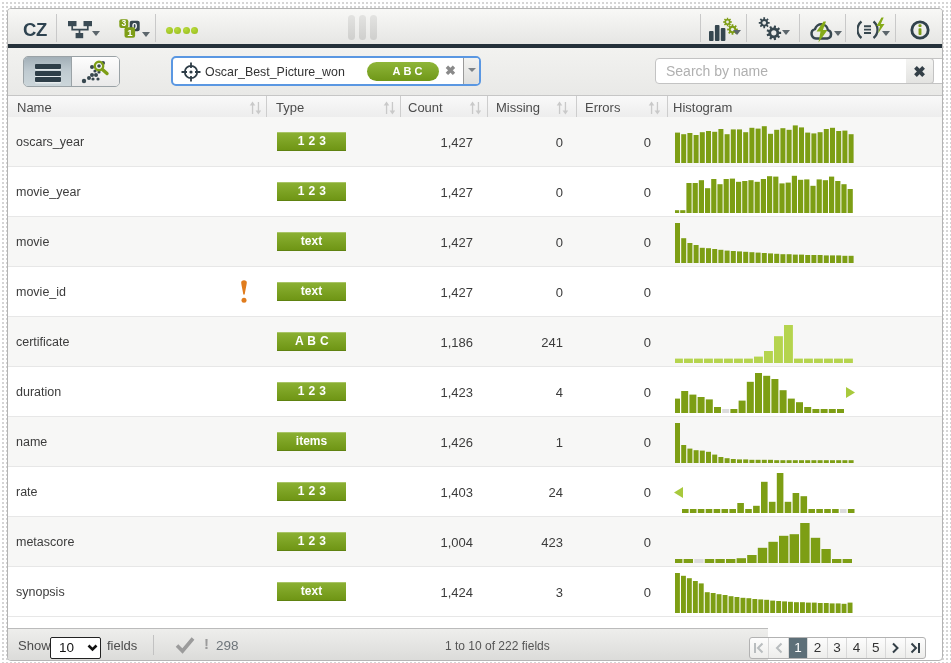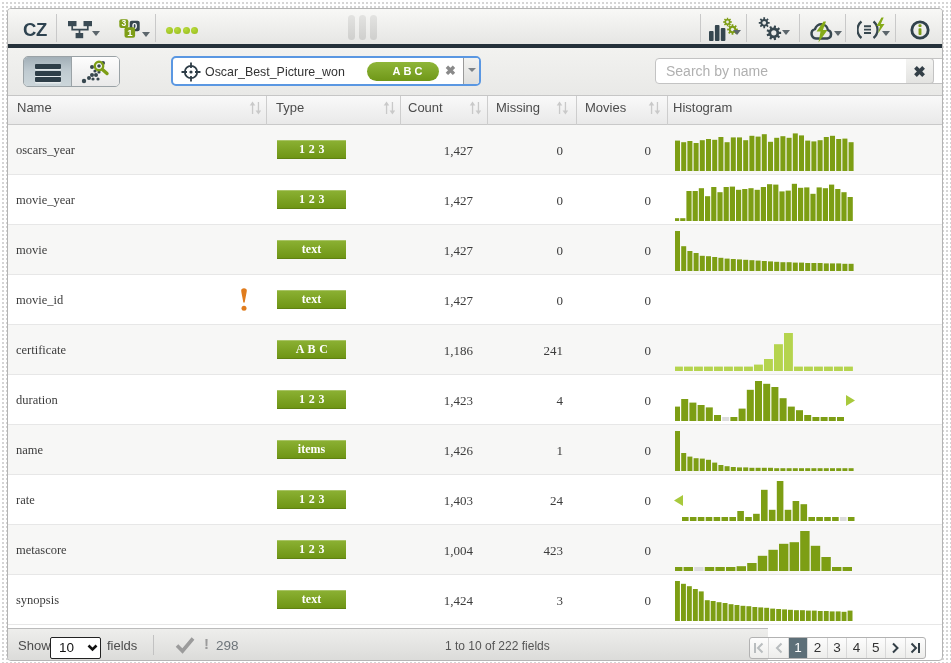--- a/index.html
+++ b/index.html
@@ -21,21 +21,21 @@
 .fdarea { position:absolute; left:290px; top:0; width:16px; height:26px; background:linear-gradient(#f2f2f0,#dfdfdd); border-left:1px solid #9a9a9a; border-radius:0 3px 3px 0; }
 .ftext { position:absolute; left:32px; top:7px; font-size:12.4px; color:#333; }
 .abcpill { position:absolute; left:194px; top:4px; width:72px; height:19px; border-radius:10px; background:linear-gradient(#8fb639,#6f9718); color:#fff; font-size:11px; font-weight:bold; letter-spacing:3px; text-align:center; line-height:19px; padding-left:12px; }
 .fx { position:absolute; left:272px; top:5px; color:#8a8a8a; font-size:13px; font-weight:bold; }
 .search { position:absolute; left:647px; top:10px; width:293px; height:26px; background:#fff; border:1px solid #c3c3c3; border-radius:4px 0 0 4px; color:#b0b0b0; font-size:14px; line-height:24px; padding-left:10px; }
 .sx { position:absolute; left:898px; top:10px; width:28px; height:26px; background:linear-gradient(#f4f4f2,#e3e3e1); border:1px solid #c3c3c3; border-left:none; border-radius:0 4px 4px 0; text-align:center; color:#333f47; font-size:15px; font-weight:bold; line-height:25px; }
 .thead { position:absolute; left:0; top:87px; width:934px; height:29px; background:linear-gradient(#f9f9f9,#e9e9e9); border-bottom:1px solid #c9c9c9; font-size:13px; color:#4c4c4c; }
 .th { position:absolute; top:4px; }
 .hsep { position:absolute; top:0; height:29px; width:1px; background:#cdcdcd; }
 .sort { position:absolute; }
-.rows { position:absolute; left:0; top:116px; width:934px; height:503px;font-family:Liberation Serif, serif; }
+.rows { position:absolute; left:0; top:108px; width:934px; height:503px; }
 .row { position:absolute; left:0; width:934px; height:50px; border-bottom:1px solid #e7e7e7; font-size:13px; color:#3c3c3c; }
 .row.odd { background:#f7f7f6; }
 .row.even { background:#fff; }
 .nm { position:absolute; left:8px; top:18px; font-size:12.5px; }
 .warn { position:absolute; left:232px; top:13px; }
 .pill { position:absolute; left:269px; top:15px; width:69px; height:19px; border-radius:0; background:linear-gradient(#8cb134,#6d9413); box-shadow:inset 0 -1px 0 rgba(0,0,0,0.12), inset 0 1px 0 rgba(255,255,255,0.25); color:#fff; font-size:12px; font-weight:bold; text-align:center; line-height:19px; }
 .cnt { position:absolute; left:385px; top:18px; width:80px; text-align:right; }
 .mis { position:absolute; left:475px; top:18px; width:80px; text-align:right; }
 .err { position:absolute; left:563px; top:18px; width:80px; text-align:right; }
 .hist { position:absolute; }
@@ -213,21 +213,21 @@
   <span class="th" style="left:488px">Missing</span>
       <svg class="sort" width="13" height="14" style="left:548px;top:5px">
         <g fill="#c9c9c9">
           <rect x="2.9" y="3.5" width="1.3" height="9.5"></rect>
           <polygon points="3.5,0.5 0.7,4.5 6.3,4.5"></polygon>
           <rect x="8.8" y="1" width="1.3" height="9.5"></rect>
           <polygon points="9.4,13.5 6.6,9.5 12.2,9.5"></polygon>
         </g>
       </svg>
   <span class="hsep" style="left:568px"></span>
-  <span class="th" style="left:577px">Movies</span>
+  <span class="th" style="left:577px">Errors</span>
       <svg class="sort" width="13" height="14" style="left:640px;top:5px">
         <g fill="#c9c9c9">
           <rect x="2.9" y="3.5" width="1.3" height="9.5"></rect>
           <polygon points="3.5,0.5 0.7,4.5 6.3,4.5"></polygon>
           <rect x="8.8" y="1" width="1.3" height="9.5"></rect>
           <polygon points="9.4,13.5 6.6,9.5 12.2,9.5"></polygon>
         </g>
       </svg>
   <span class="hsep" style="left:659px"></span>
   <span class="th" style="left:665px">Histogram</span>

